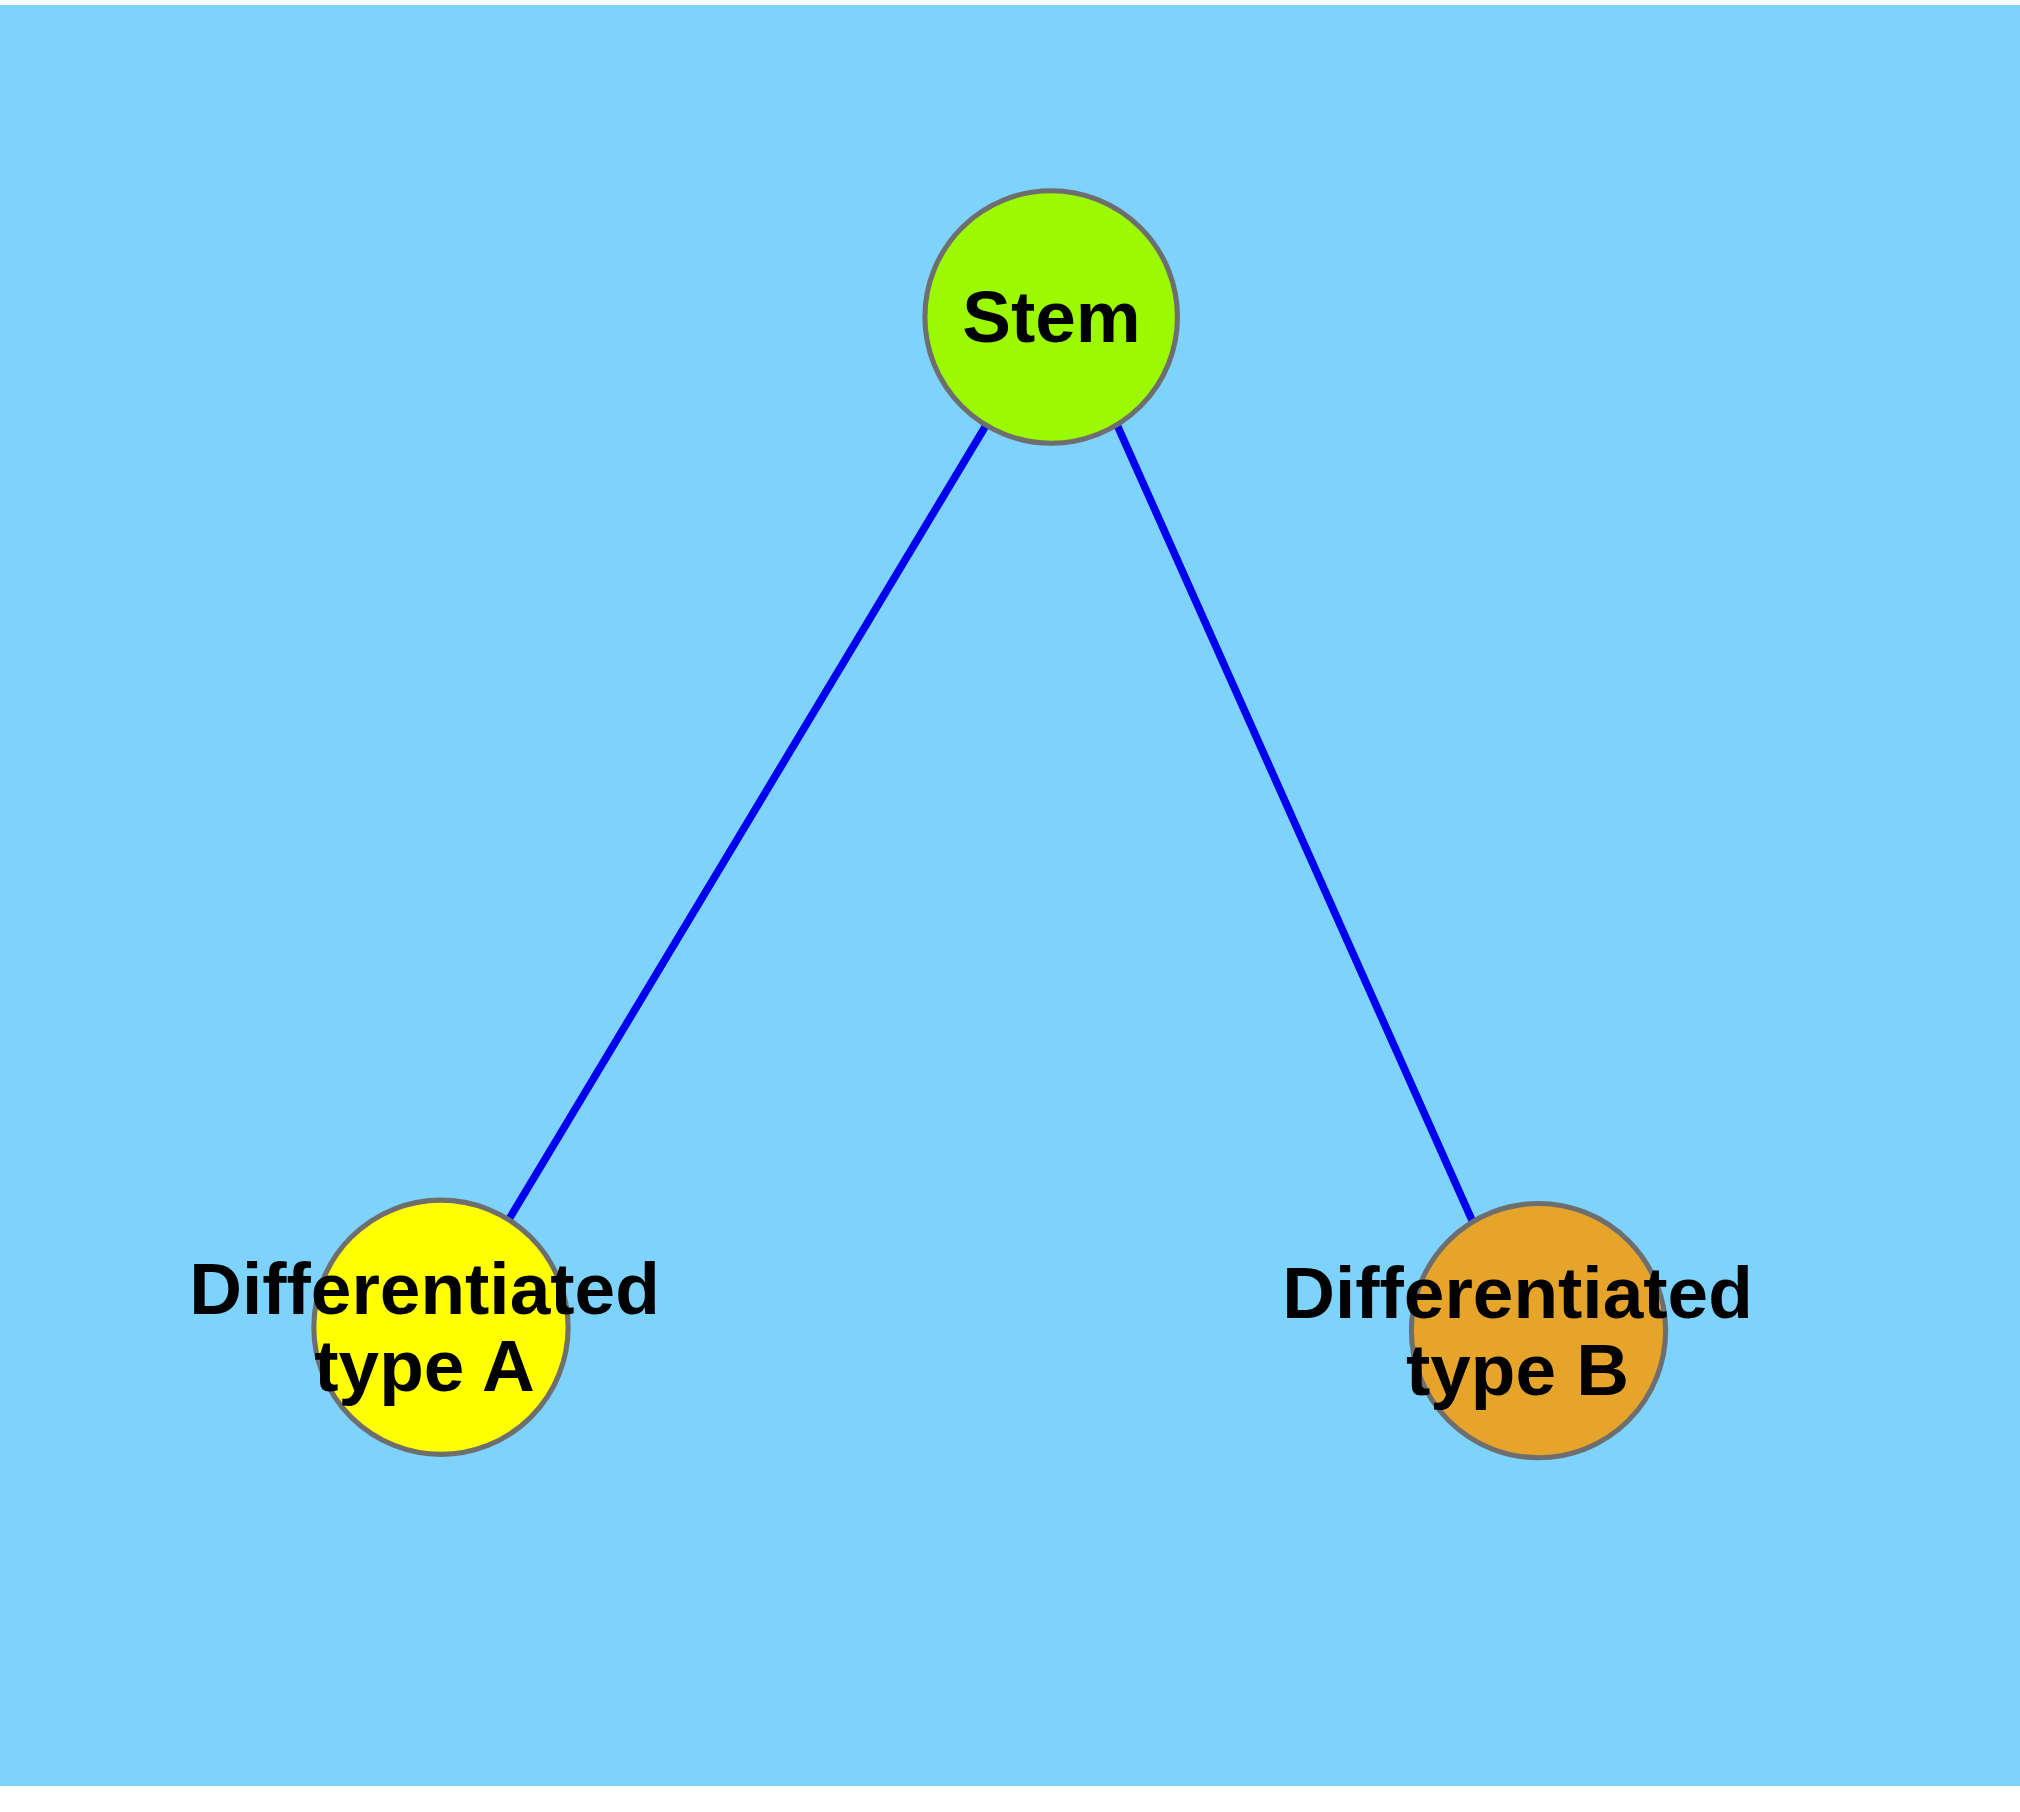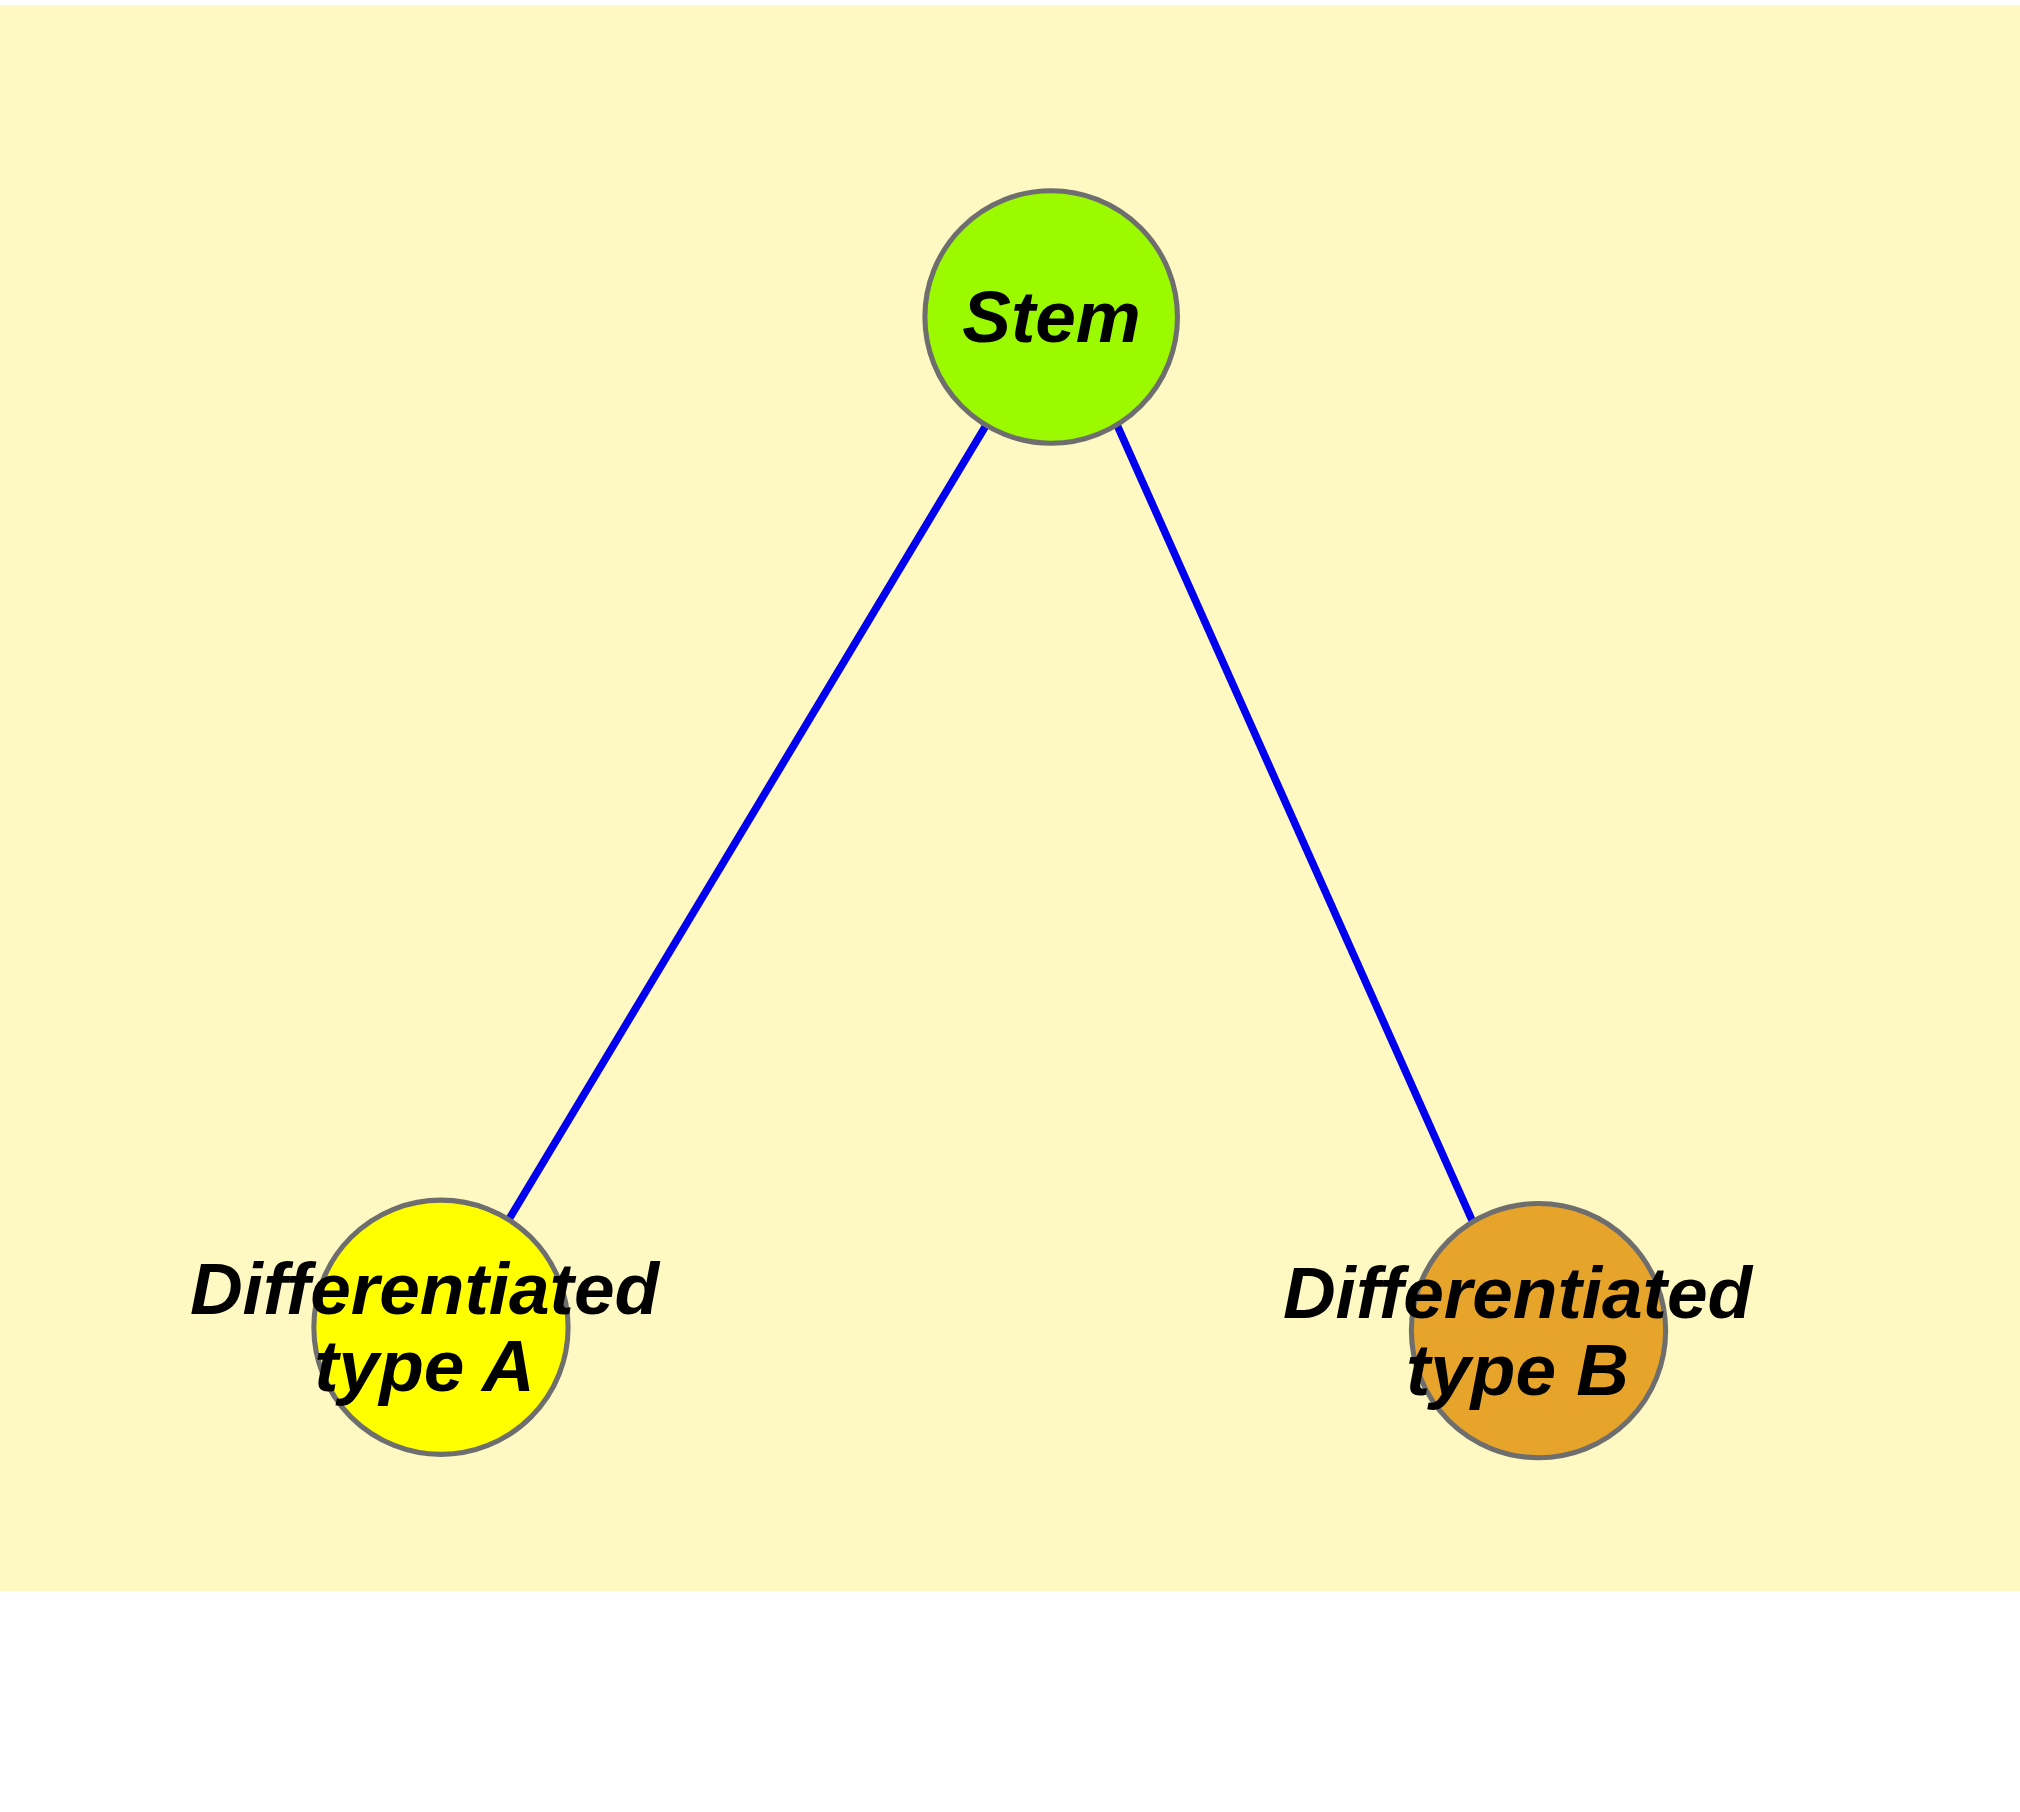--- a/index.html
+++ b/index.html
@@ -4,25 +4,24 @@
 <title>Cell Differentiation Graph</title>
 <style>
   html, body {
     margin: 0;
     padding: 0;
     background: #ffffff;
   }
   #canvas {
     position: relative;
     width: 2021px;
-    height: 1591px;
-    background: #fef9c3;
+    height: 1786px;
+    background: #7dd3fc;
     overflow: hidden;
     font-family: "Liberation Sans", sans-serif;
-    font-style: italic;
   }
   #graph-svg {
     position: absolute;
     left: 0;
     top: 0;
     width: 2021px;
     height: 1812px;
     display: block;
   }
   .node-label {

